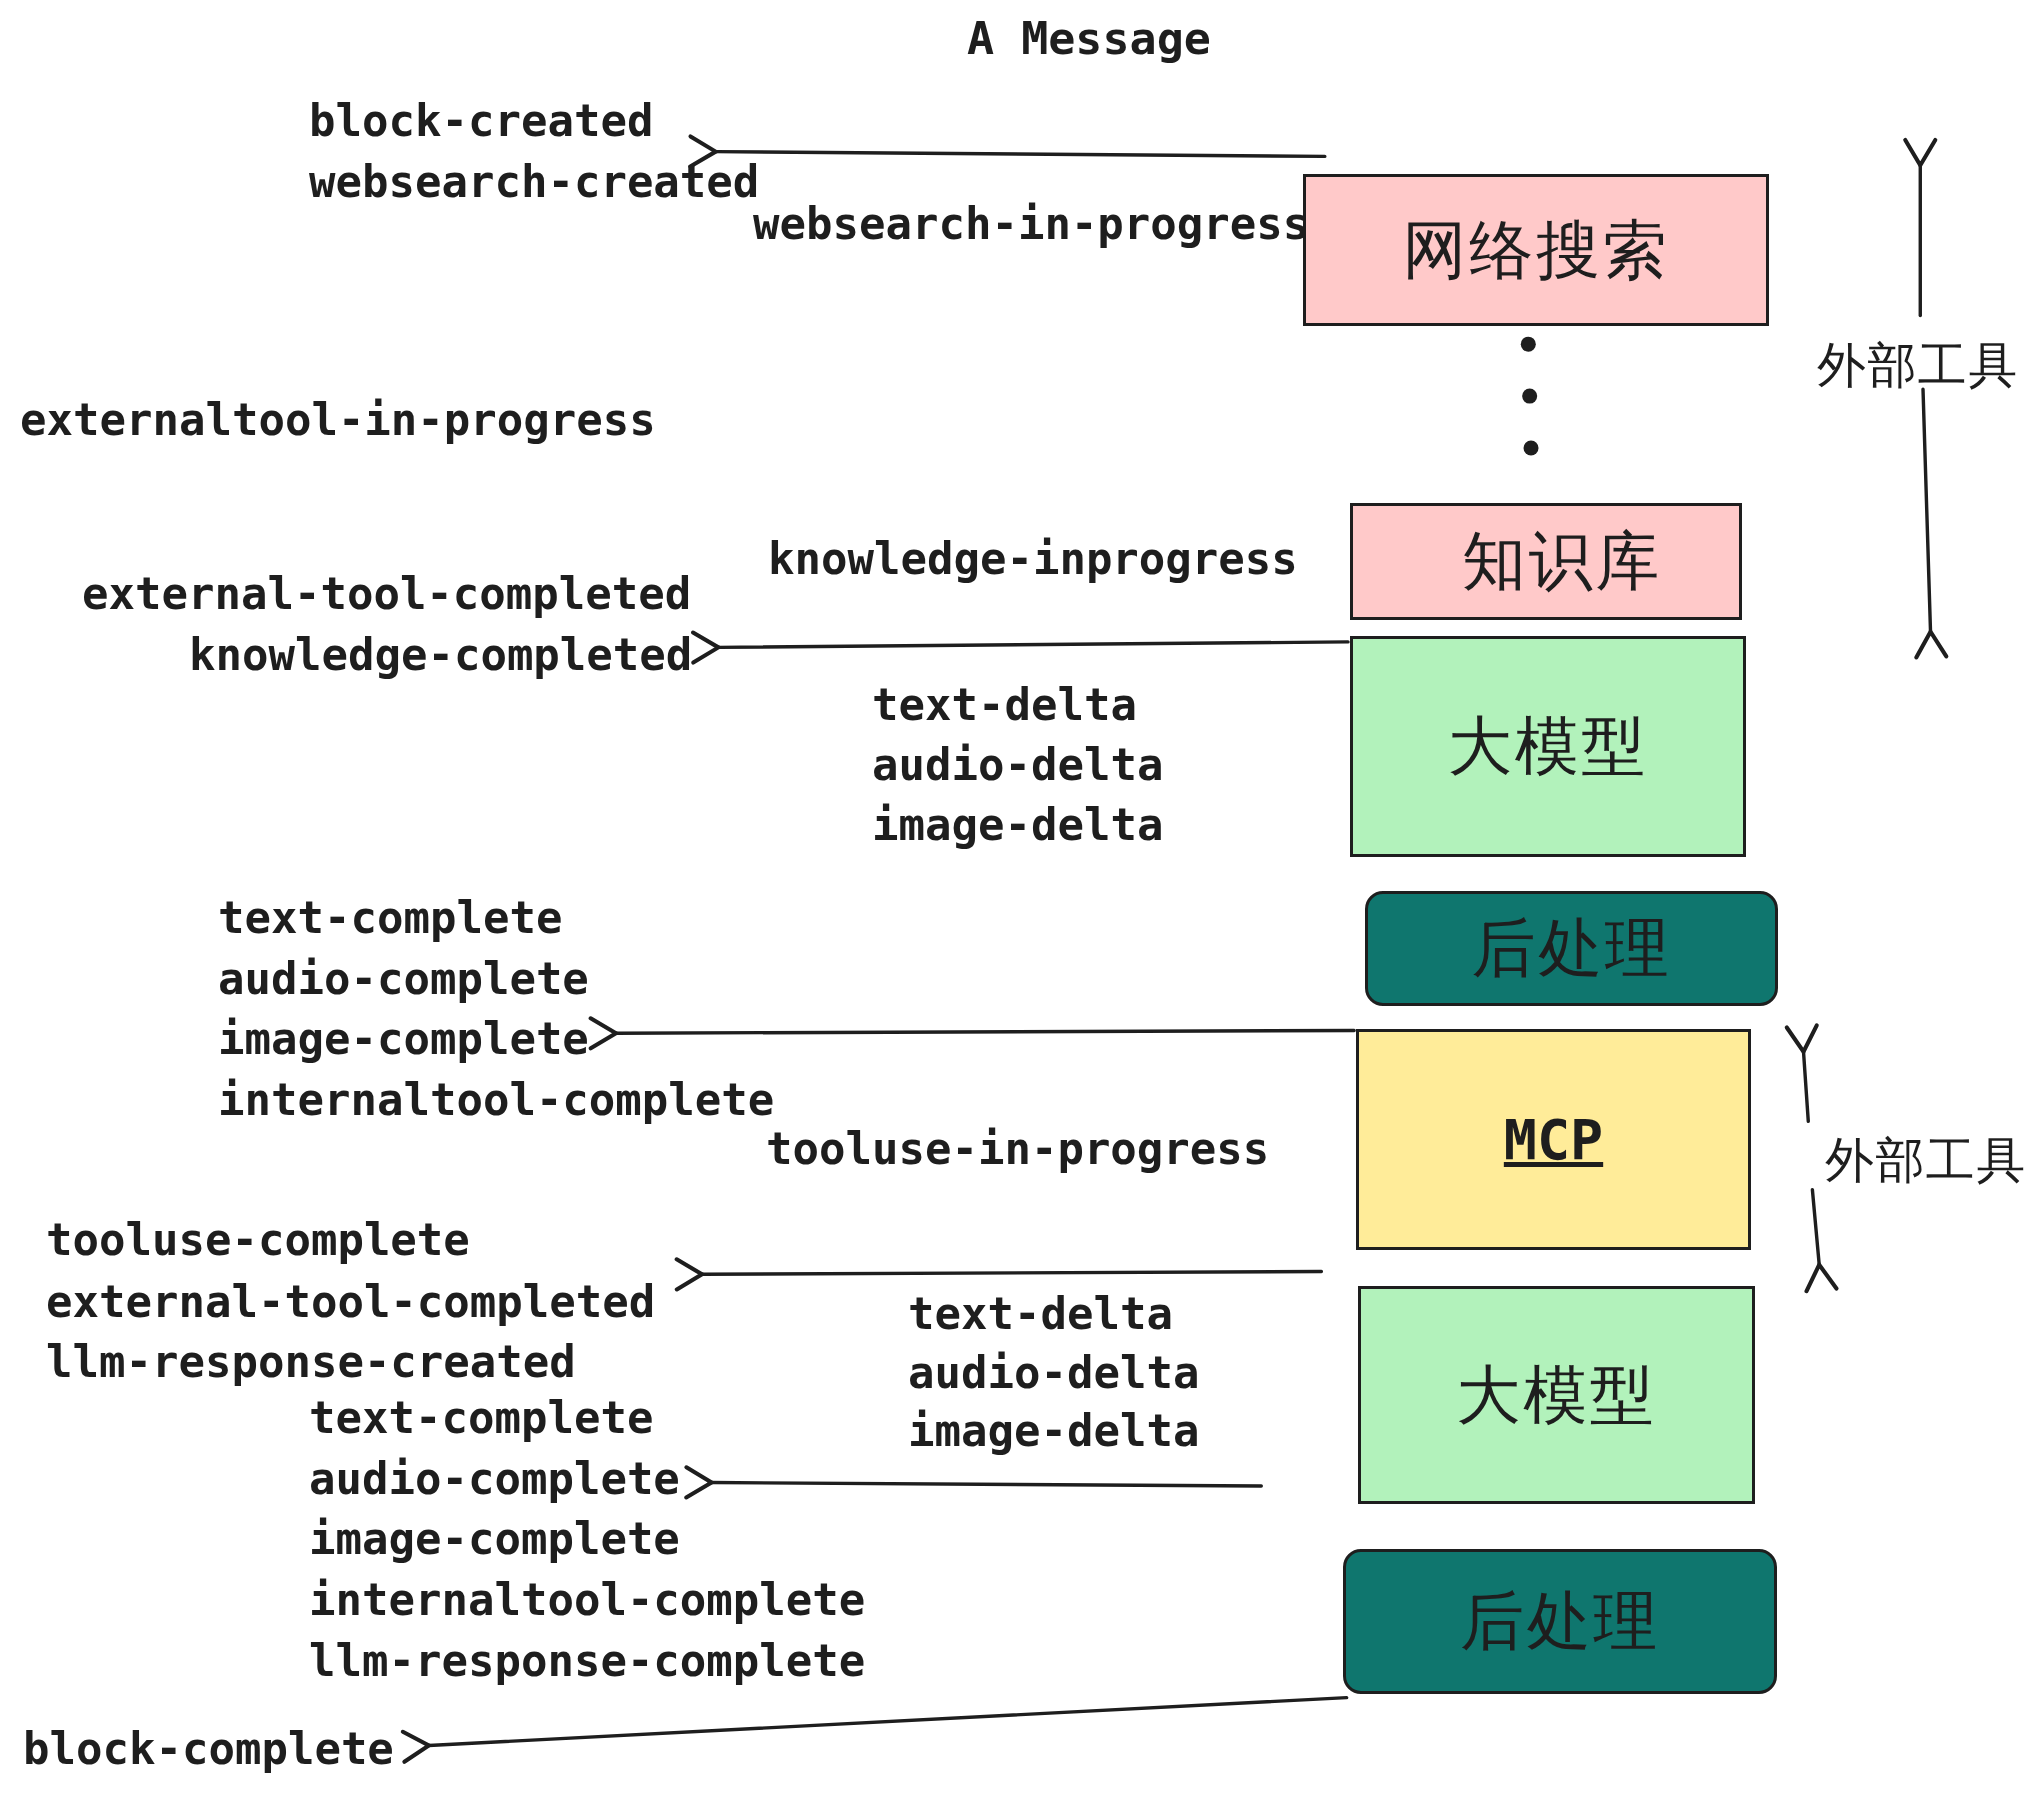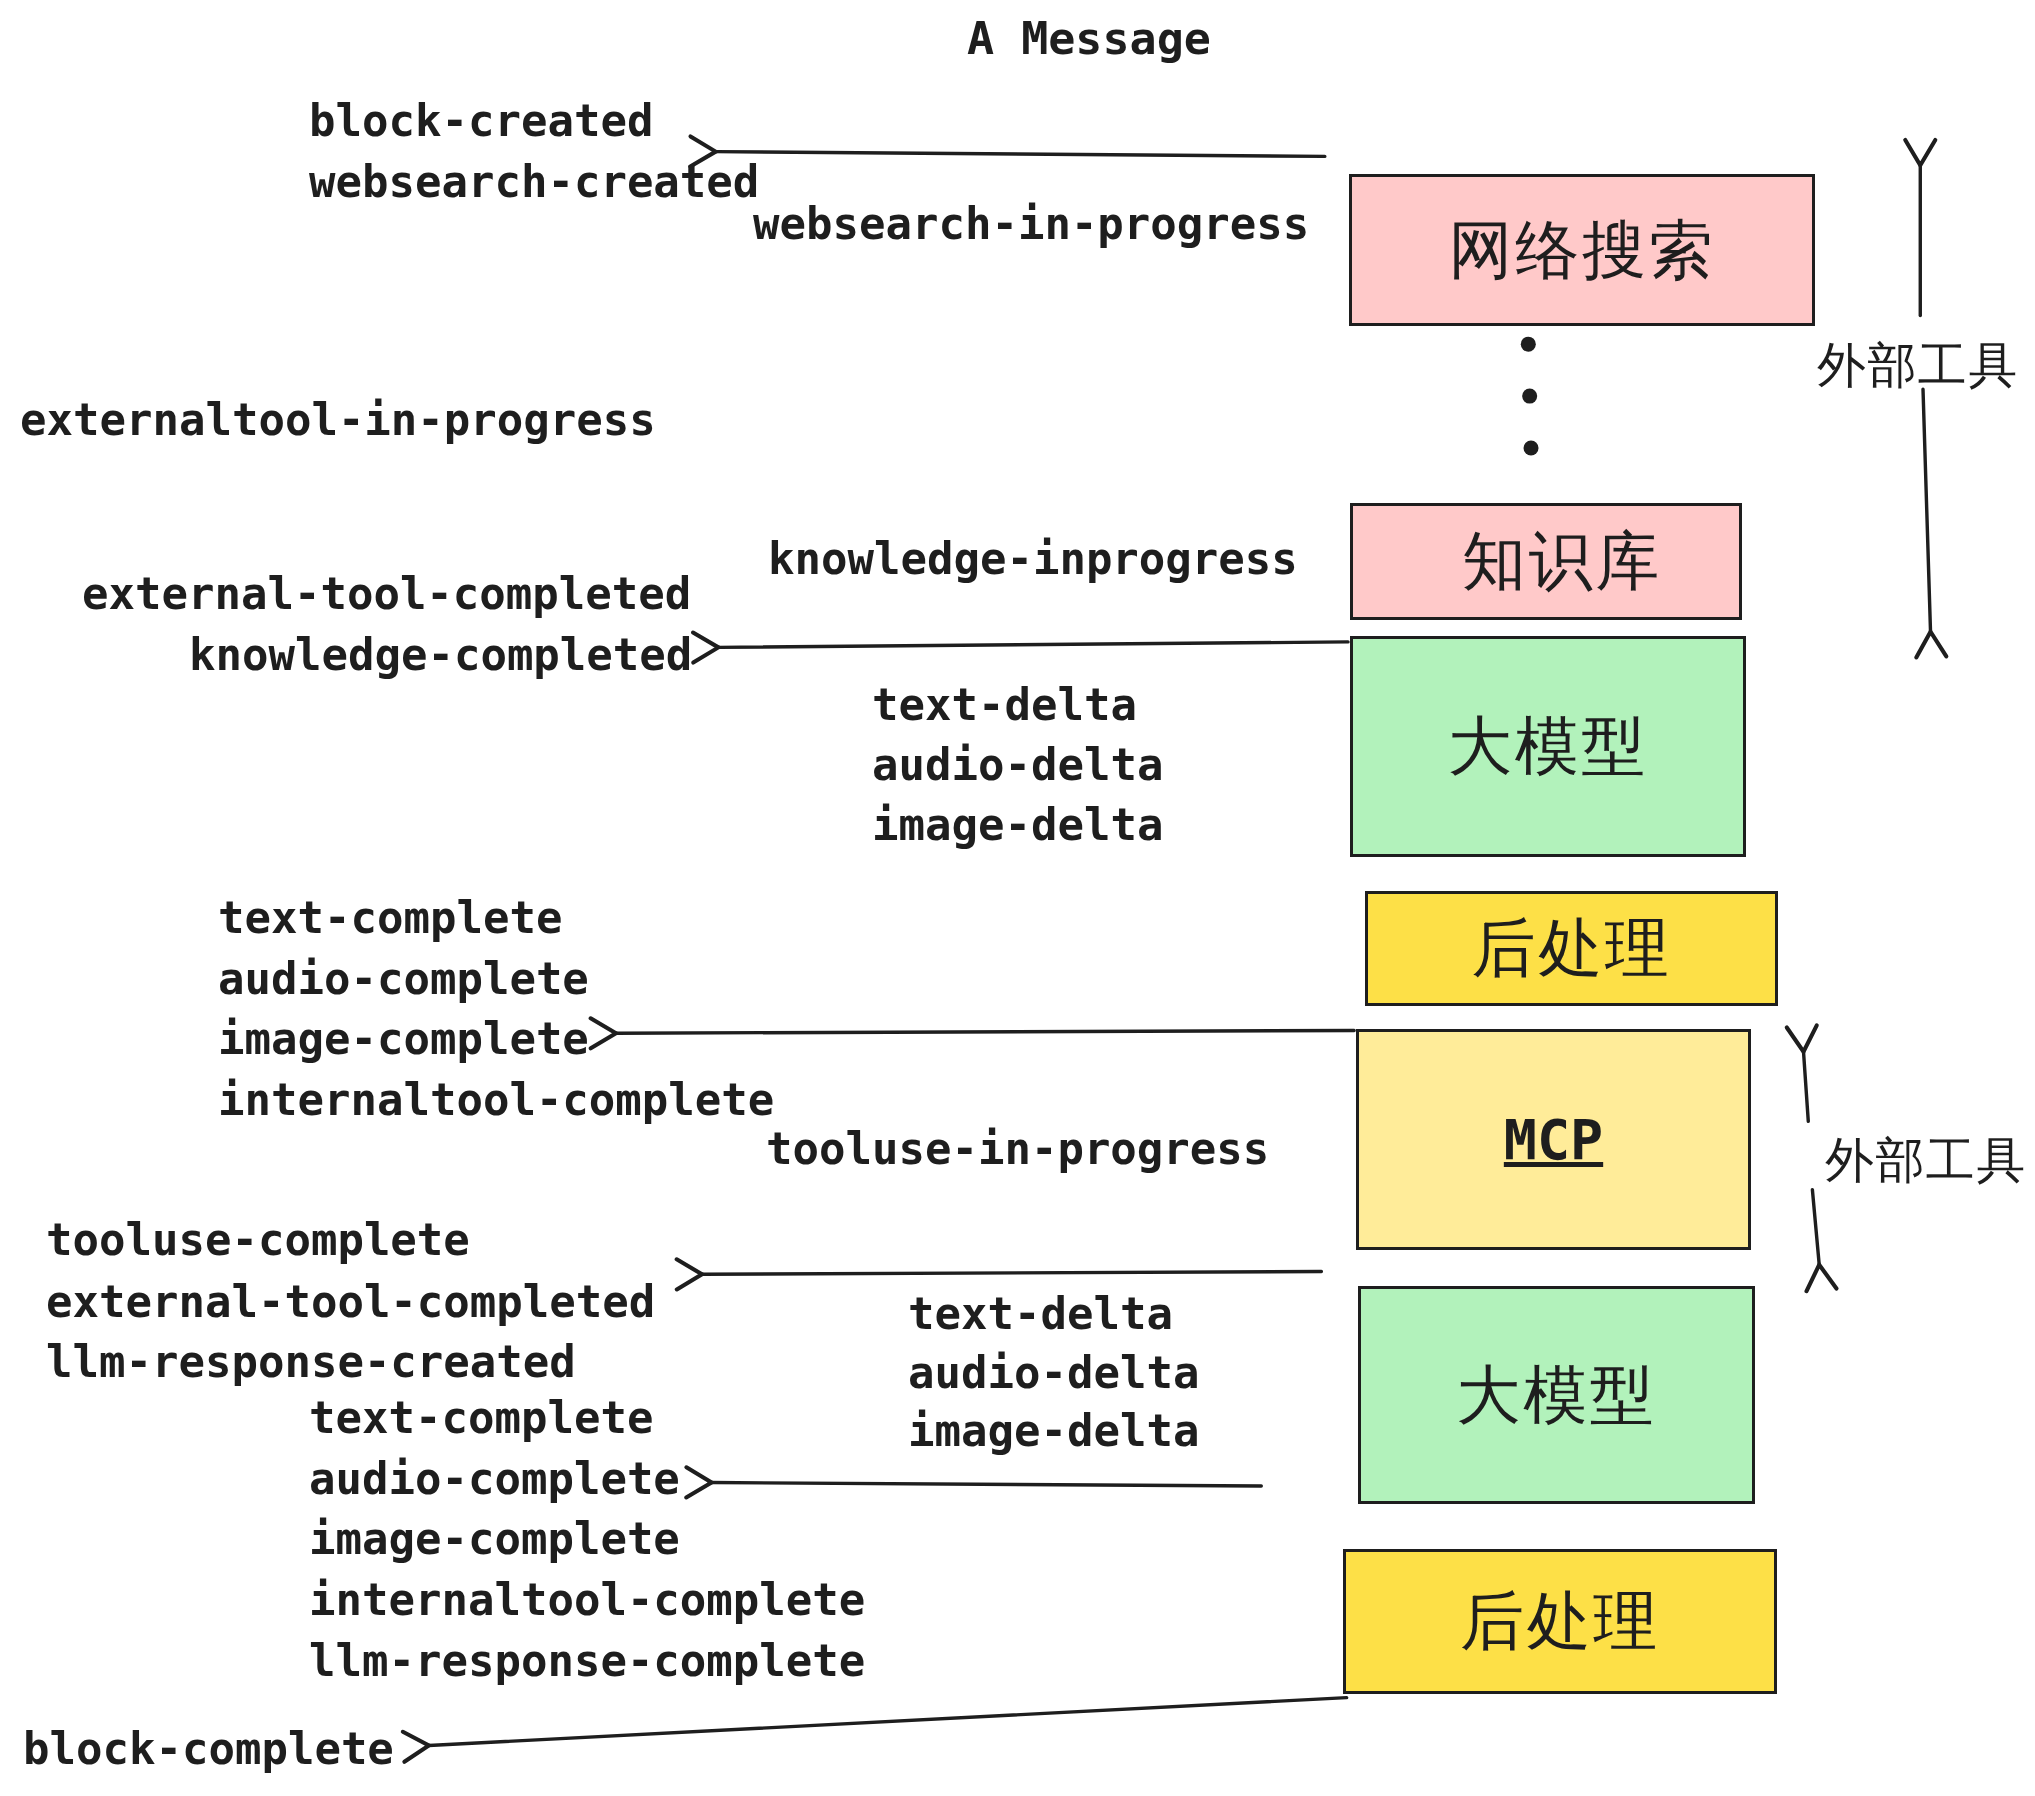--- a/index.html
+++ b/index.html
@@ -33,21 +33,21 @@
     justify-content: center;
     box-sizing: border-box;
     font-family: "DejaVu Sans", "Liberation Sans", sans-serif;
     font-size: 64px;
     letter-spacing: 2.7px;
     white-space: nowrap;
   }
   .node.pink   { background: #ffc9c9; }
   .node.green  { background: #b2f2bb; }
   .node.yellow { background: #ffec99; }
-  .node.white  { background: #fde047; }
+  .node.white  { background: #0f766e; border-radius: 18px; }
   .node.mono-label {
     font-family: "DejaVu Sans Mono", "Liberation Mono", monospace;
     font-size: 55px;
     font-weight: 600;
     letter-spacing: 0;
   }
   .cjk-note {
     position: absolute;
     font-family: Liberation Sans, sans-serif;
     font-size: 49px;
@@ -121,21 +121,21 @@
   <div class="evt" style="left:908px; top:1406px;">image-delta</div>
 
   <div class="evt" style="left:309px;  top:1393px;">text-complete</div>
   <div class="evt" style="left:309px;  top:1454px;">audio-complete</div>
   <div class="evt" style="left:309px;  top:1514px;">image-complete</div>
   <div class="evt" style="left:309px;  top:1575px;">internaltool-complete</div>
   <div class="evt" style="left:309px;  top:1636px;">llm-response-complete</div>
 
   <div class="evt" style="left:23px;   top:1724px;">block-complete</div>
 
-  <div class="node pink" style="left:1349px; top:174px;  width:466px; height:152px;">
+  <div class="node pink" style="left:1303px; top:174px;  width:466px; height:152px;">
     <span>网络搜索</span>
   </div>
   <div class="node pink" style="left:1350px; top:503px;  width:392px; height:117px;padding-left:32px;">
     <span>知识库</span>
   </div>
   <div class="node green" style="left:1350px; top:636px;  width:396px; height:221px;">
     <span>大模型</span>
   </div>
   <div class="node white" style="left:1365px; top:891px; width:413px; height:115px;">
     <span>后处理</span>

